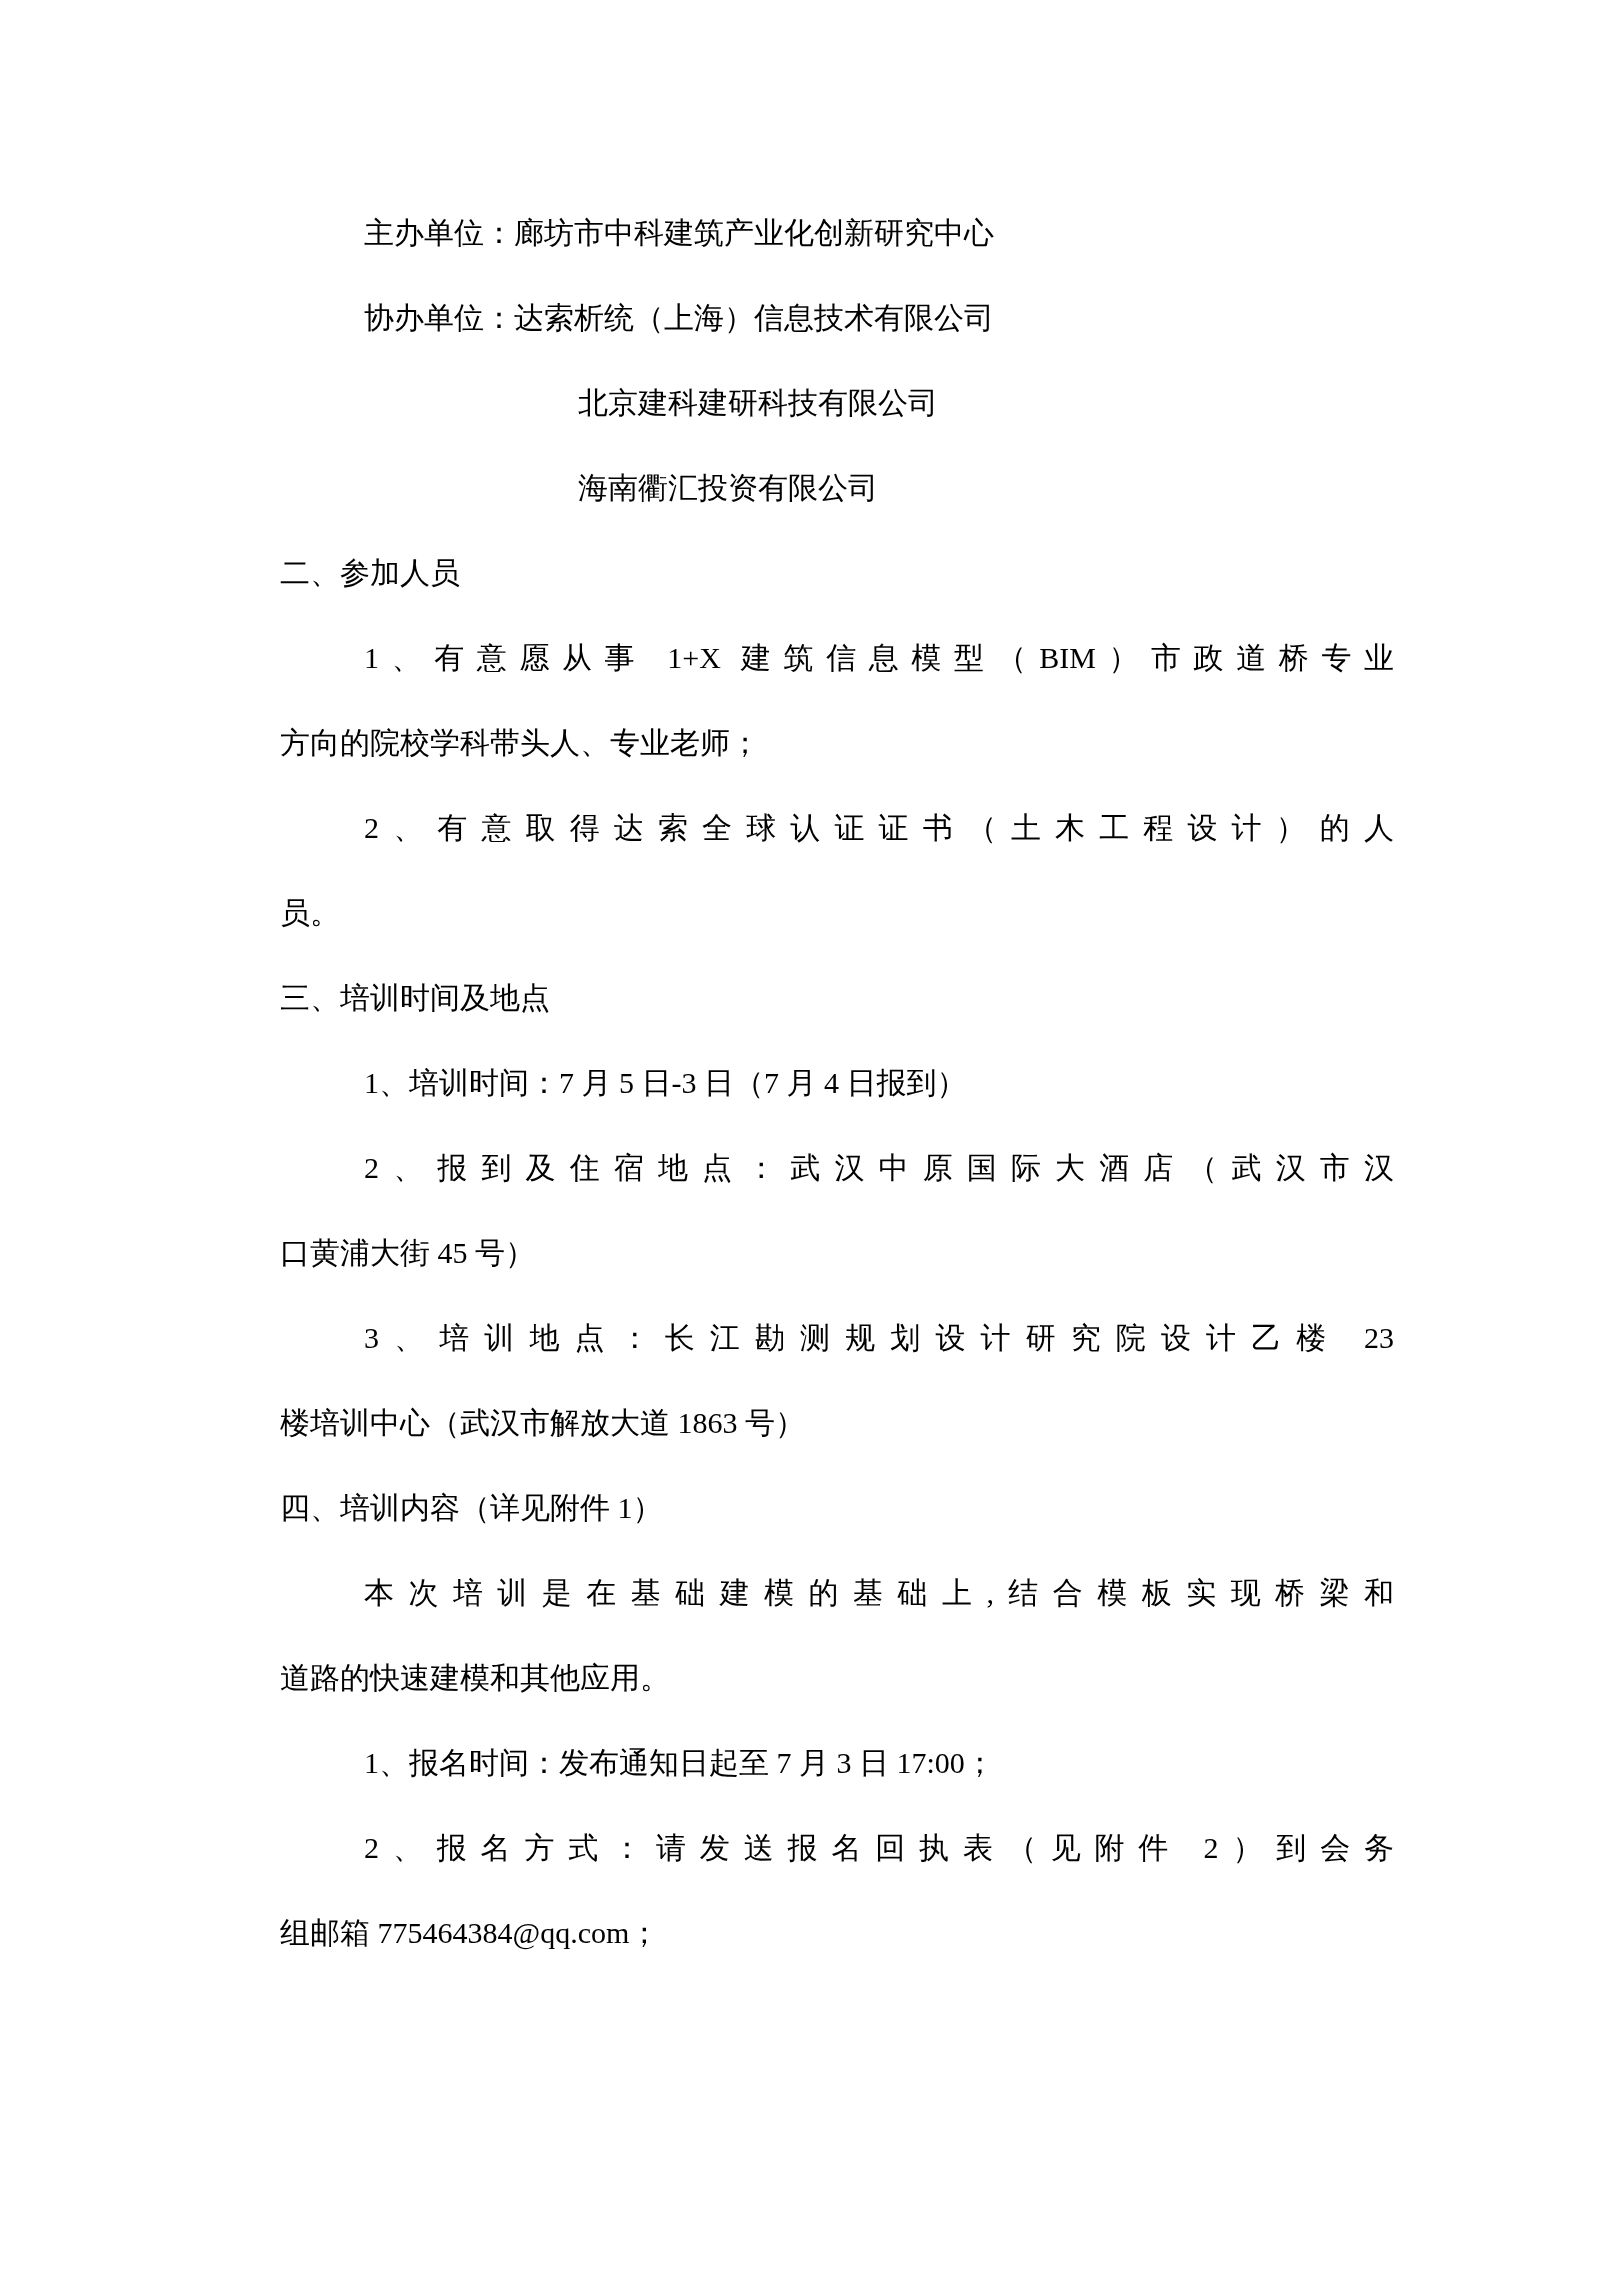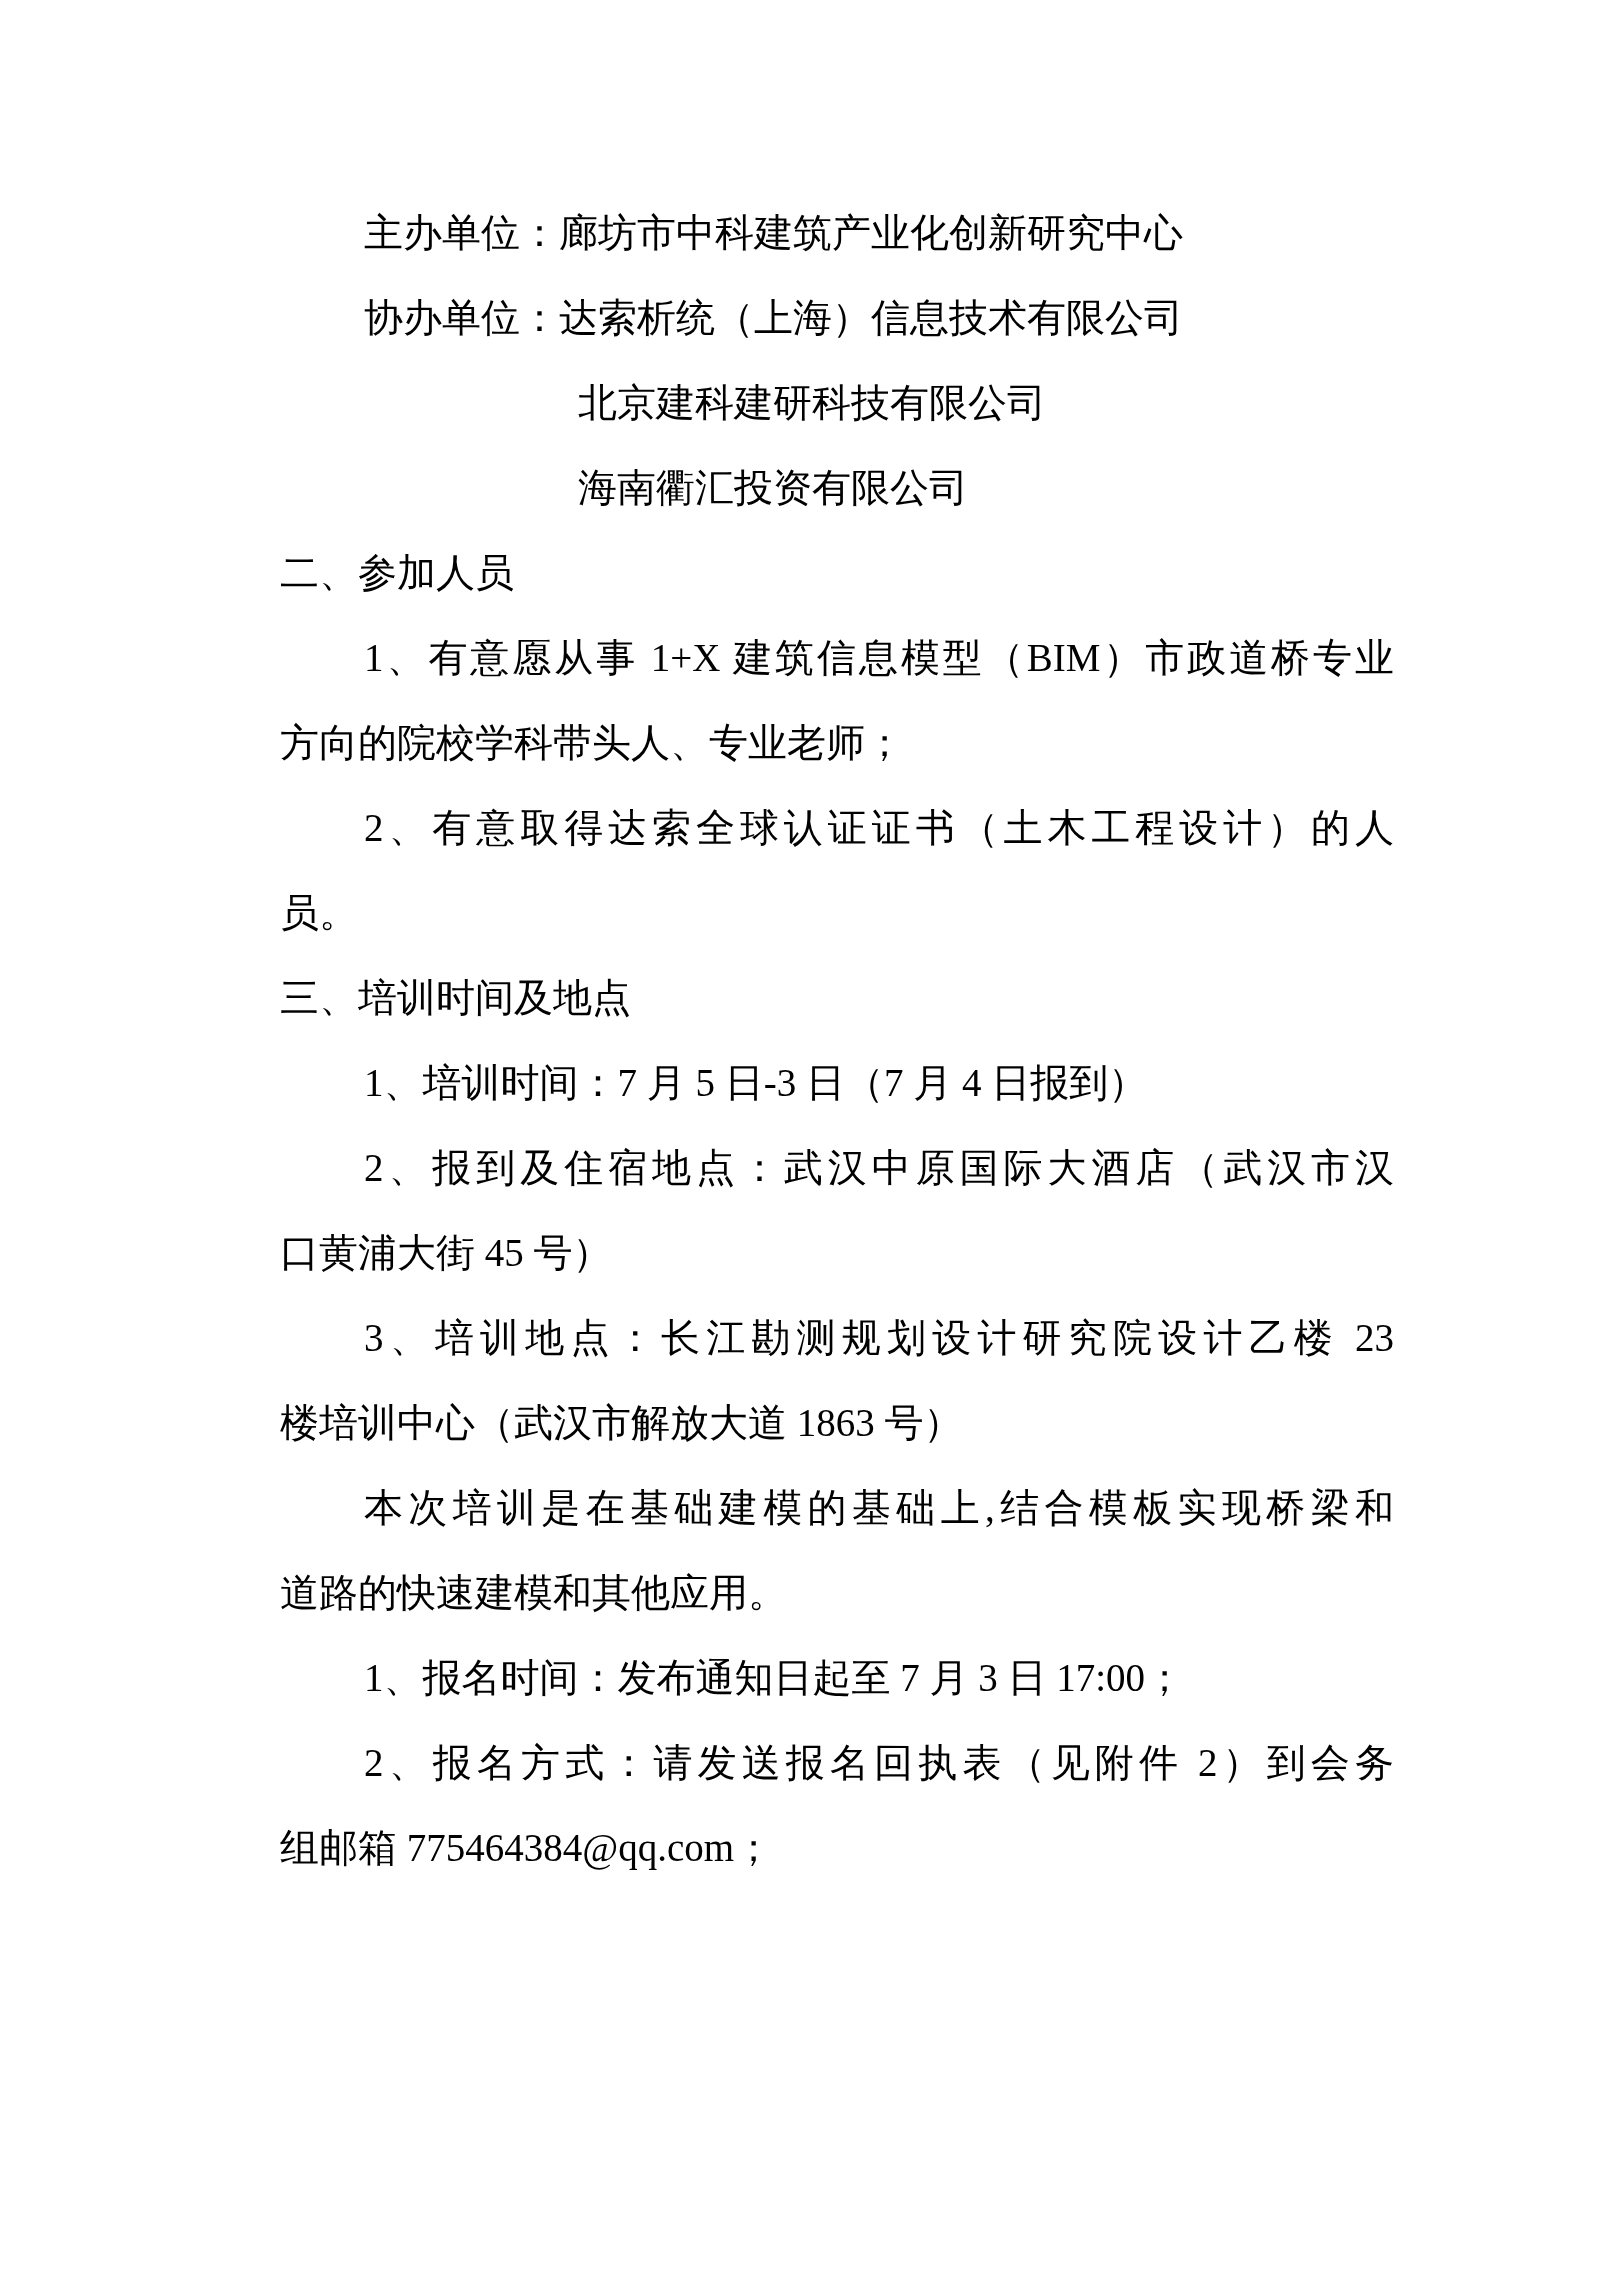--- a/index.html
+++ b/index.html
@@ -18,21 +18,21 @@
   }
   .content {
     position: absolute;
     left: 280px;
     top: 190px;
     width: 1114px;
   }
   .line {
     height: 85px;
     line-height: 85px;
-    font-size: 39px;
+    font-size: 30px;
     white-space: nowrap;
     overflow: visible;
   }
   
   .ind2 { padding-left: 84px; }
   
   .ind7 { padding-left: 298px; }
   
   .fill {
     white-space: normal;
@@ -58,20 +58,21 @@
     <div class="line ind2 fill">2、有意取得达索全球认证证书（土木工程设计）的人</div>
     <div class="line">员。</div>
 
     <div class="line">三、培训时间及地点</div>
     <div class="line ind2">1、培训时间：7 月 5 日-3 日（7 月 4 日报到）</div>
     <div class="line ind2 fill">2、报到及住宿地点：武汉中原国际大酒店（武汉市汉</div>
     <div class="line">口黄浦大街 45 号）</div>
     <div class="line ind2 fill">3、培训地点：长江勘测规划设计研究院设计乙楼 23</div>
     <div class="line">楼培训中心（武汉市解放大道 1863 号）</div>
 
+    <div class="line">四、培训内容（详见附件 1）</div>
     <div class="line ind2 fill">本次培训是在基础建模的基础上,结合模板实现桥梁和</div>
     <div class="line">道路的快速建模和其他应用。</div>
 
     <div class="line ind2">1、报名时间：发布通知日起至 7 月 3 日 17:00；</div>
     <div class="line ind2 fill">2、报名方式：请发送报名回执表（见附件 2）到会务</div>
     <div class="line">组邮箱 775464384@qq.com；</div>
 
   </div>
 </div>
 

